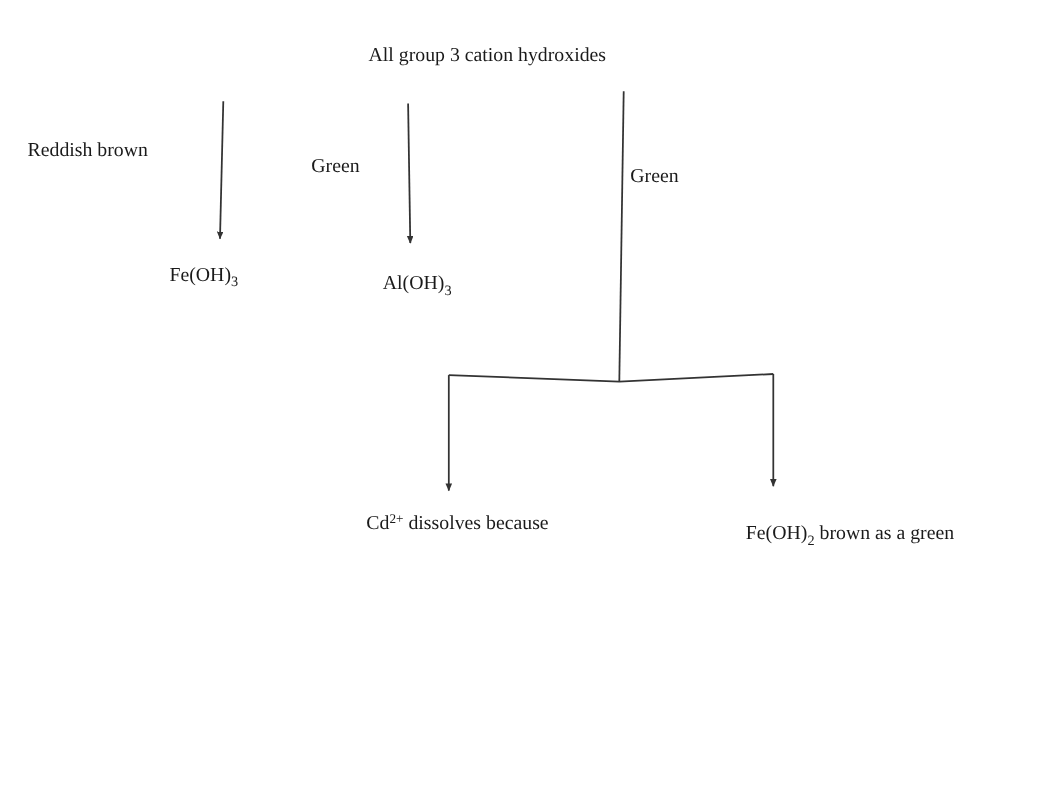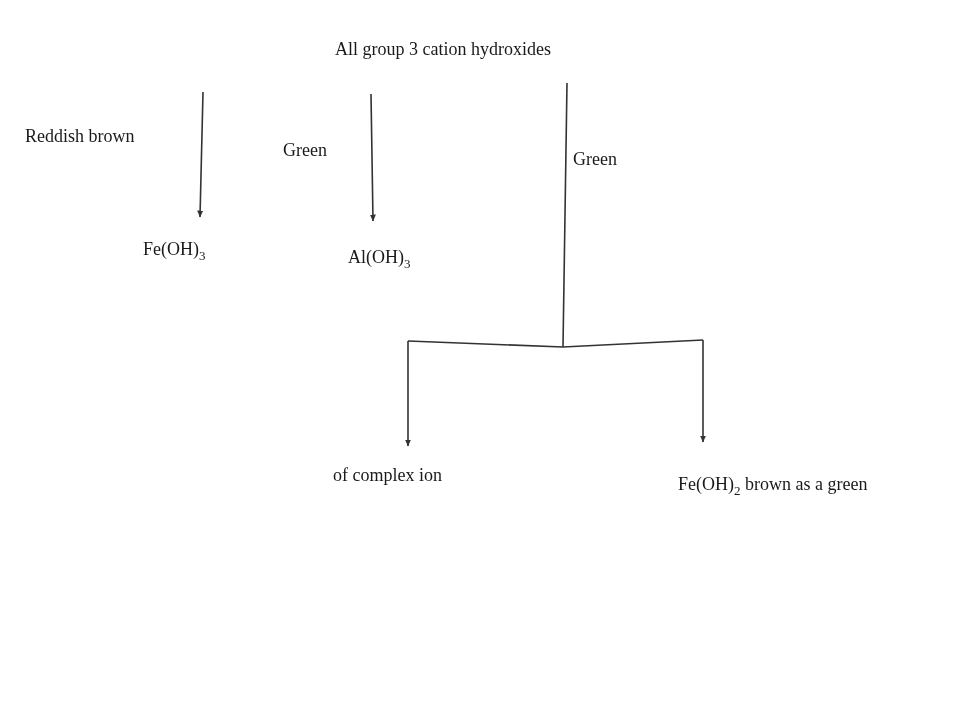--- a/index.html
+++ b/index.html
@@ -29,21 +29,21 @@
     line-height: 22px;
     white-space: nowrap;
   }
   .sub { font-size: 13px; position: relative; top: 5px; }
   .sup { font-size: 12px; position: relative; top: -6px; }
   .lbl-title    { left: 335px; top: 38px; }
   .lbl-reddish  { left: 25px;  top: 125px; text-align: right; }
   .lbl-white    { left: 283px; top: 139px; }
   .lbl-green    { left: 573px; top: 148px; }
   .lbl-evenmore { left: 588px; top: 288px; }
-  .lbl-feoh3    { left: 143px; top: 238px; }
+  .lbl-feoh3    { left: 154px; top: 238px; }
   .lbl-aloh3    { left: 348px; top: 246px; }
   .lbl-cd       { left: 333px; top: 464px; }
   .lbl-feoh2    { left: 678px; top: 473px; }
 </style>
 </head>
 <body>
 
 <div class="canvas">
 
   <svg class="connectors" width="960" height="720" viewBox="0 0 960 720" xmlns="http://www.w3.org/2000/svg">
@@ -71,21 +71,23 @@
   <div class="label lbl-feoh3">
     <span>Fe(OH)</span><span class="sub">3</span>
   </div>
 
   <div class="label lbl-aloh3">
     <span>Al(OH)</span><span class="sub">3</span>
   </div>
 
 
   <div class="label lbl-cd">
-    <div>of complex ion</div>
+    <div>
+      <span>Cd</span><span class="sup">2+</span><span> dissolves because</span>
+    </div>
   </div>
 
   <div class="label lbl-feoh2">
     <div>
       <span>Fe(OH)</span><span class="sub">2</span><span> brown as a green</span>
     </div>
   </div>
 
 </div>
 

